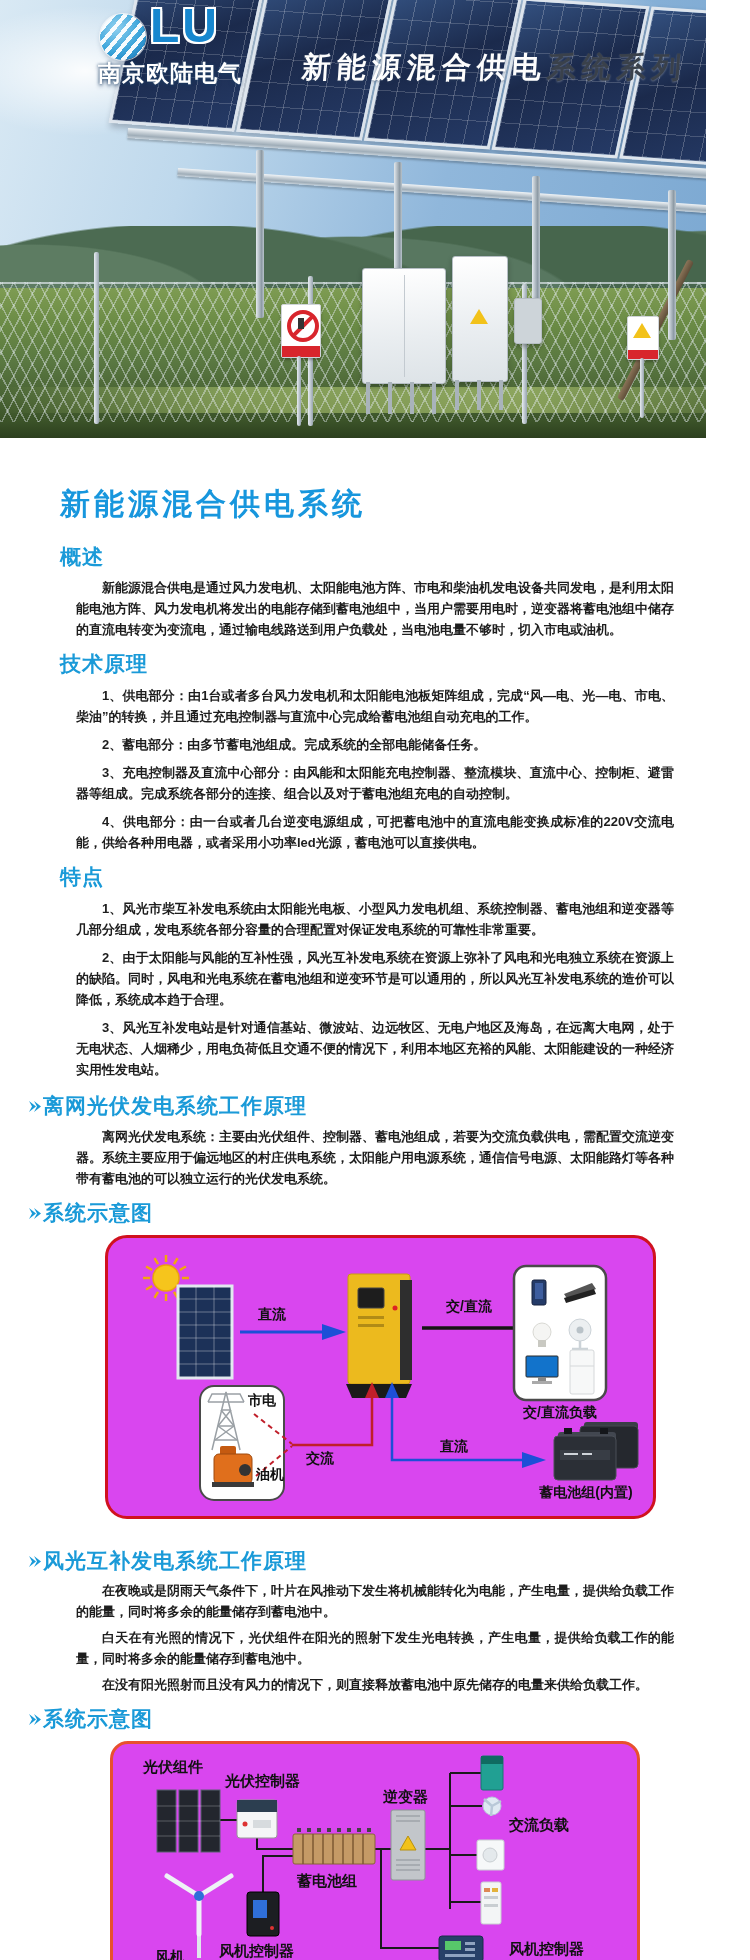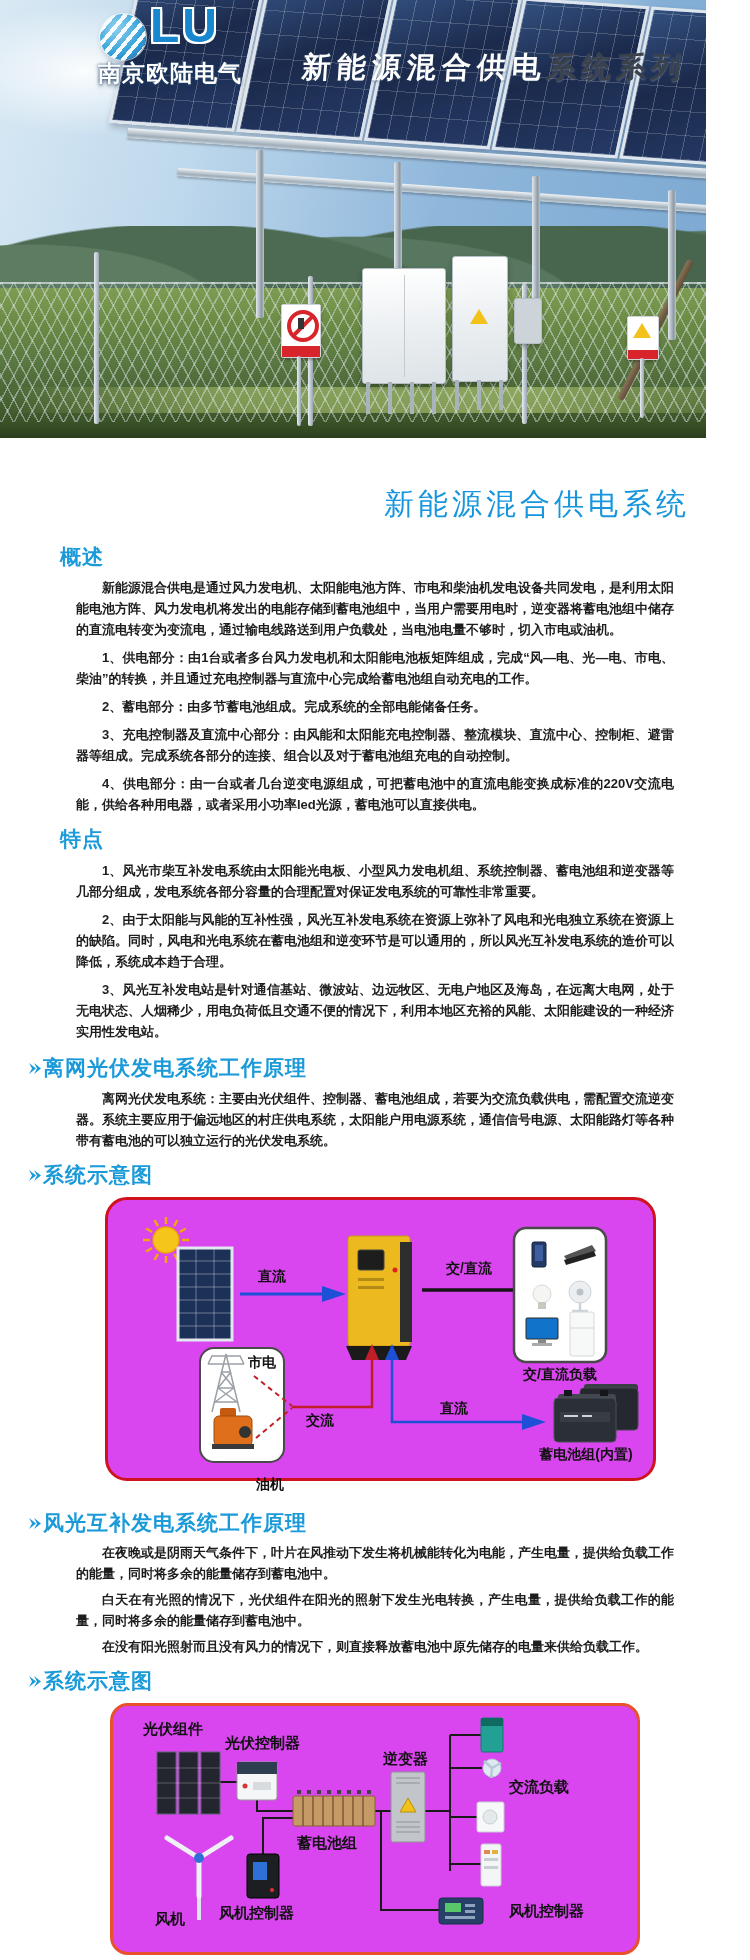--- a/index.html
+++ b/index.html
@@ -80,21 +80,21 @@
   .brand{position:absolute;left:14px;top:54px;font-size:23px;font-weight:900;color:#fff;
     letter-spacing:1px;white-space:nowrap;
     text-shadow:0 2px 4px rgba(25,55,95,.7),0 0 3px rgba(30,70,110,.85);}
   .series{position:absolute;left:302px;top:48px;font-size:29px;font-weight:700;
     letter-spacing:6px;white-space:nowrap;transform:skewX(-4deg);}
   .series .main{color:#fdfdfd;text-shadow:0 1px 3px rgba(40,60,90,.55);}
   .series .tail{color:#3a414b;text-shadow:0 1px 2px rgba(255,255,255,.3);}
 
   
   .content{position:relative;padding:0 60px;}
-  .title{margin:46px 0 0;text-align:right;font-size:30px;font-weight:400;
+  .title{margin:46px 0 0;text-align:left;font-size:30px;font-weight:700;
     letter-spacing:4px;color:#1796dd;}
   .sec-h{margin:18px 0 0;font-size:21px;font-weight:600;color:#1a9ad8;letter-spacing:1px;}
   .arrow-h{display:flex;align-items:center;margin:12px 0 0 -32px;
     font-size:21px;font-weight:600;color:#1a9ad8;letter-spacing:1px;}
   .para{margin:6px 16px 0;font-size:13px;line-height:21px;font-weight:700;color:#1d1d1d;
     text-indent:2em;text-align:justify;}
   .item{margin-top:7px;}
   .h-principles,.h-features{margin-top:10px;}
   .h-schematic{margin-top:10px;}
   .h-hybrid{margin-top:28px;}
@@ -182,20 +182,21 @@
     </div>
   </div>
 
   <div class="content">
 
     <h1 class="title">新能源混合供电系统</h1>
 
     <h2 class="sec-h">概述</h2>
     <p class="para">新能源混合供电是通过风力发电机、太阳能电池方阵、市电和柴油机发电设备共同发电，是利用太阳能电池方阵、风力发电机将发出的电能存储到蓄电池组中，当用户需要用电时，逆变器将蓄电池组中储存的直流电转变为变流电，通过输电线路送到用户负载处，当电池电量不够时，切入市电或油机。</p>
 
+    <h2 class="sec-h h-principles">技术原理</h2>
     <p class="para item">1、供电部分：由1台或者多台风力发电机和太阳能电池板矩阵组成，完成“风—电、光—电、市电、柴油”的转换，并且通过充电控制器与直流中心完成给蓄电池组自动充电的工作。</p>
     <p class="para item">2、蓄电部分：由多节蓄电池组成。完成系统的全部电能储备任务。</p>
     <p class="para item">3、充电控制器及直流中心部分：由风能和太阳能充电控制器、整流模块、直流中心、控制柜、避雷器等组成。完成系统各部分的连接、组合以及对于蓄电池组充电的自动控制。</p>
     <p class="para item">4、供电部分：由一台或者几台逆变电源组成，可把蓄电池中的直流电能变换成标准的220V交流电能，供给各种用电器，或者采用小功率led光源，蓄电池可以直接供电。</p>
 
     <h2 class="sec-h h-features">特点</h2>
     <p class="para item">1、风光市柴互补发电系统由太阳能光电板、小型风力发电机组、系统控制器、蓄电池组和逆变器等几部分组成，发电系统各部分容量的合理配置对保证发电系统的可靠性非常重要。</p>
     <p class="para item">2、由于太阳能与风能的互补性强，风光互补发电系统在资源上弥补了风电和光电独立系统在资源上的缺陷。同时，风电和光电系统在蓄电池组和逆变环节是可以通用的，所以风光互补发电系统的造价可以降低，系统成本趋于合理。</p>
     <p class="para item">3、风光互补发电站是针对通信基站、微波站、边远牧区、无电户地区及海岛，在远离大电网，处于无电状态、人烟稀少，用电负荷低且交通不便的情况下，利用本地区充裕的风能、太阳能建设的一种经济实用性发电站。</p>
 
@@ -313,21 +314,21 @@
           <rect x="492" y="190" width="8" height="6" fill="#14161a"></rect>
           <rect x="446" y="198" width="62" height="44" rx="4" fill="#2b2f36" stroke="#4a4f57"></rect>
           <rect x="452" y="212" width="50" height="10" fill="#383d45"></rect>
           <rect x="456" y="215" width="14" height="2" fill="#cfd4da"></rect>
           <rect x="474" y="215" width="10" height="2" fill="#cfd4da"></rect>
         </g>
       </svg>
       <span class="dlabel" style="left:150px;top:68px;">直流</span>
       <span class="dlabel" style="left:338px;top:60px;">交/直流</span>
       <span class="dlabel" style="left:140px;top:154px;">市电</span>
-      <span class="dlabel" style="left:148px;top:228px;margin-top:48px;">油机</span>
+      <span class="dlabel" style="left:148px;top:228px;">油机</span>
       <span class="dlabel" style="left:198px;top:212px;">交流</span>
       <span class="dlabel" style="left:332px;top:200px;">直流</span>
       <span class="dlabel ctr" style="left:404px;top:166px;width:96px;">交/直流负载</span>
       <span class="dlabel ctr" style="left:418px;top:246px;width:120px;">蓄电池组(内置)</span>
     </div>
 
     <h2 class="arrow-h h-hybrid">
       <svg width="15" height="15" viewBox="0 0 15 15">
           <path d="M1,2 L8,7.5 L1,13 L4,7.5 z M6,2 L13,7.5 L6,13 L9,7.5 z" fill="#1a9ad8"></path>
         </svg>

